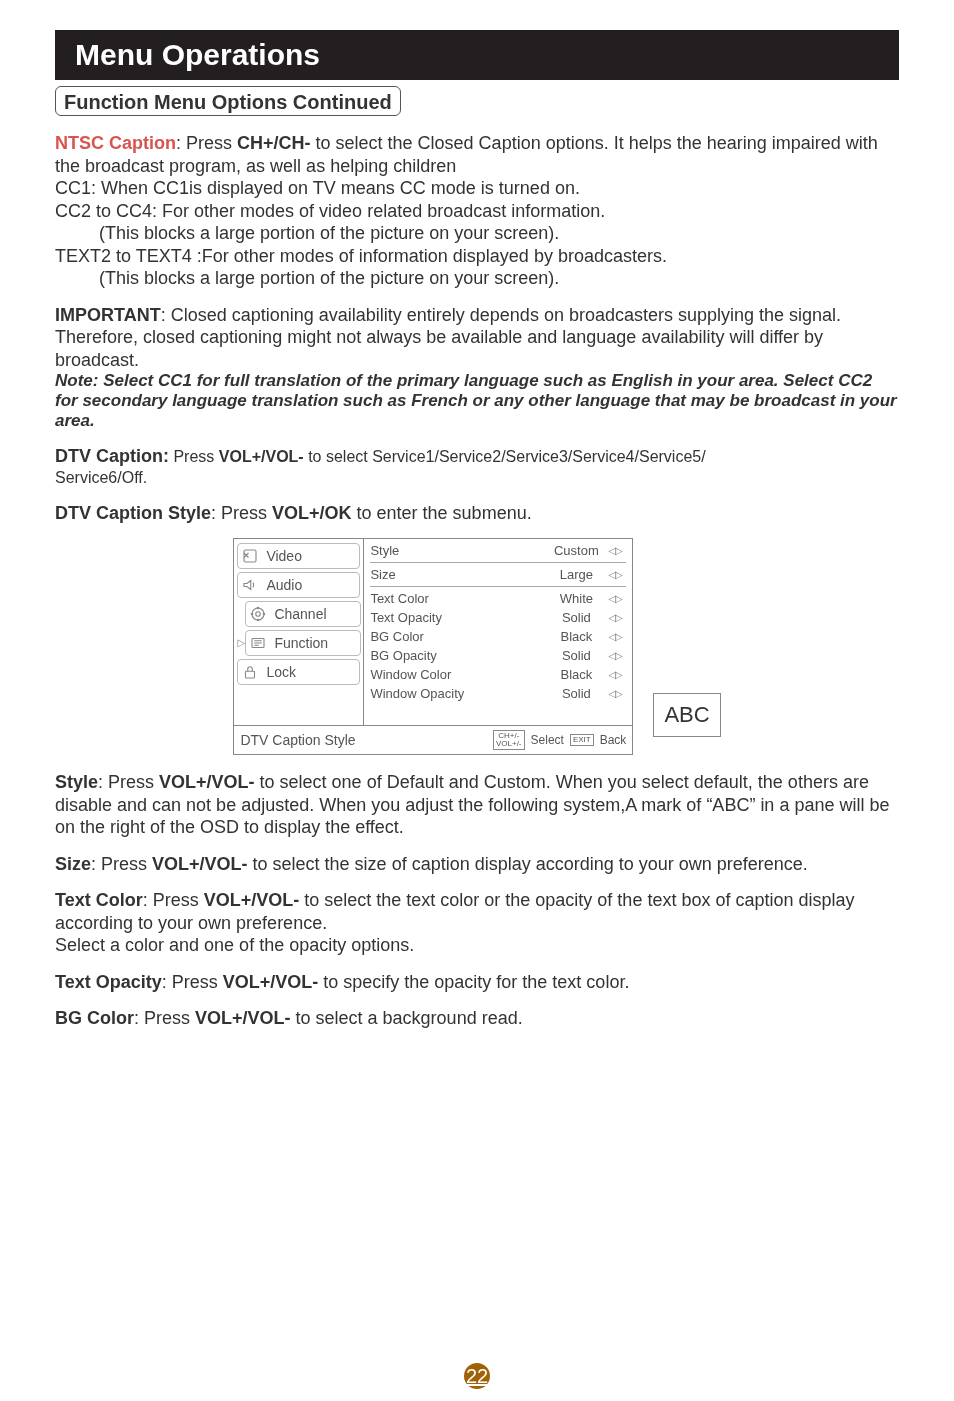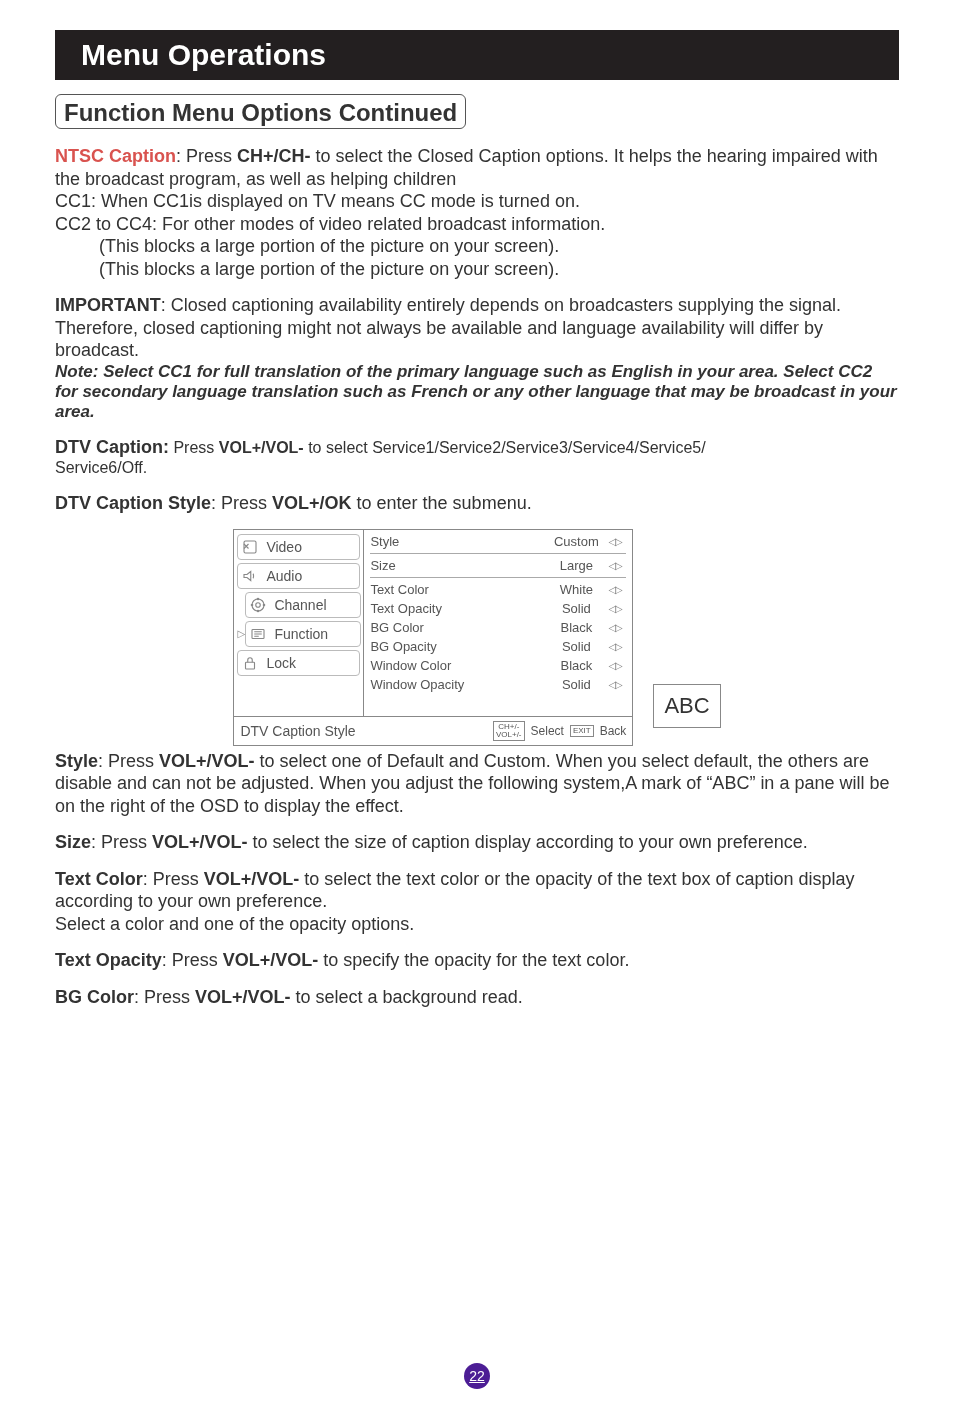--- a/index.html
+++ b/index.html
@@ -10,49 +10,49 @@
     color: #333;
     background: #fff;
     position: relative;
     padding: 30px 55px 0 55px;
   }
   .black-banner {
     background: #231f20;
     color: #fff;
     font-size: 30px;
     font-weight: bold;
-    padding: 8px 26px;
-    margin-bottom: 14px;
+    padding: 8px 20px;
+    margin-bottom: 6px;
   }
   .boxed-heading {
     border: 1px solid #555;
     border-radius: 6px;
     display: inline-block;
     padding: 4px 8px 1px 8px;
-    font-size: 24px;
+    font-size: 20px;
     font-weight: bold;
     margin-bottom: 16px;
   }
   .body-text {
     font-size: 18px;
     line-height: 1.25;
   }
   .ntsc-caption { color: #d9534f; font-weight: bold; }
   .bold { font-weight: bold; }
   .italic { font-style: italic; font-weight: bold; font-size: 17px; }
   .para { margin-bottom: 14px; }
   .indent { padding-left: 44px; }
 
   
   .osd-wrap {
     display: flex;
     align-items: flex-end;
     gap: 20px;
     justify-content: center;
-    margin: 8px 0 4px 0;
+    margin: 8px 0 16px 0;
   }
   .osd {
     border: 1px solid #888;
     width: 400px;
     font-size: 13px;
     color: #555;
     background: #fff;
   }
   .osd-body {
     display: flex;
@@ -132,26 +132,26 @@
   .abc-box {
     border: 1px solid #888;
     padding: 8px 10px;
     font-size: 22px;
     margin-bottom: 18px;
   }
 
   .page-num-circle {
     width: 26px; height: 26px;
     border-radius: 50%;
-    background: #4c1d95;
+    background: #a16207;
     color: #fff;
     display: flex;
     align-items: center;
     justify-content: center;
-    font-size: 14px;
+    font-size: 20px;
     position: absolute;
     bottom: 12px;
     left: 50%;
     transform: translateX(-50%);
     text-decoration: underline;
   }
 </style>
 </head>
 <body>
 
@@ -161,20 +161,21 @@
 
 <div class="boxed-heading">
   <span>Function Menu Options Continued</span>
 </div>
 
 <div class="body-text para">
   <span class="ntsc-caption">NTSC Caption</span><span>: Press </span><span class="bold">CH+/CH-</span><span> to select the Closed Caption options.  It helps the hearing impaired with the broadcast program, as well as helping children</span>
   <div>CC1:  When CC1is displayed on TV means CC mode is turned on.</div>
   <div>CC2 to CC4: For other modes of video related broadcast information.</div>
   <div class="indent">(This blocks a large portion of the picture on your screen).</div>
+  <div>TEXT2 to TEXT4 :For other modes of information displayed by broadcasters.</div>
   <div class="indent">(This blocks a large portion of the picture on your screen).</div>
 </div>
 
 <div class="body-text">
   <span class="bold">IMPORTANT</span><span>: Closed captioning availability entirely depends on broadcasters supplying the signal. Therefore, closed captioning might not always be available and language availability will differ by broadcast.</span>
 </div>
 <div class="italic para">Note: Select CC1 for full translation of the primary language such as English in your area. Select CC2 for secondary language translation such as French  or any other language that may be broadcast in your area.</div>
 
 <div class="body-text">
   <span class="bold">DTV Caption:</span><span style="font-size:16px"> Press </span><span class="bold" style="font-size:16px">VOL+/VOL-</span><span style="font-size:16px"> to select Service1/Service2/Service3/Service4/Service5/</span>

